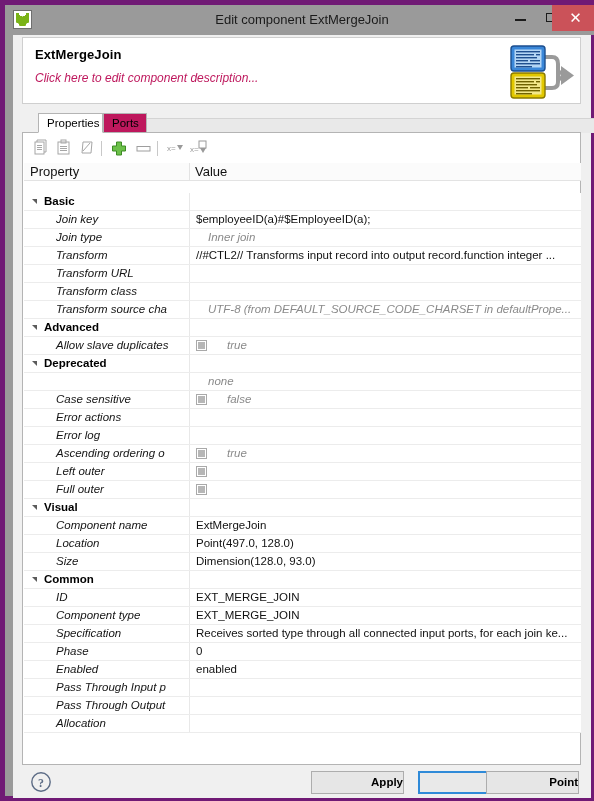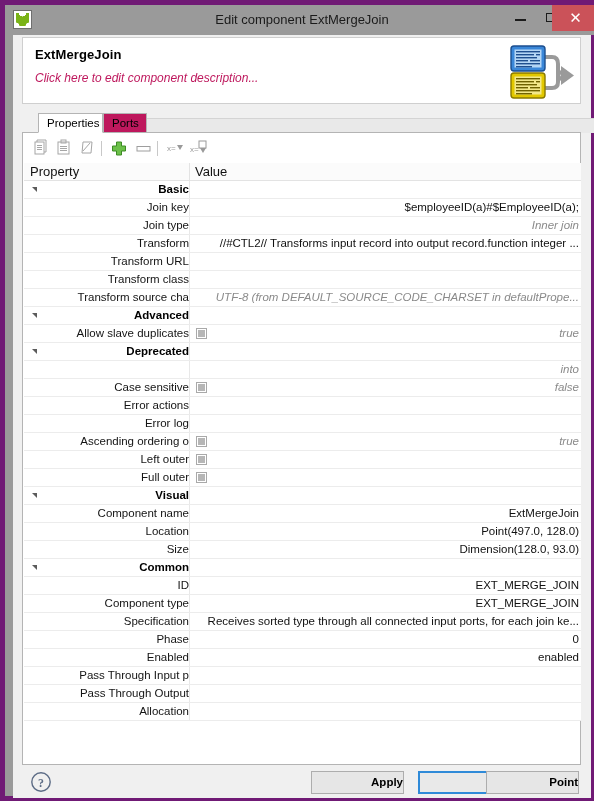--- a/index.html
+++ b/index.html
@@ -246,23 +246,22 @@
   .th-val  { left: 171px; }
   .thead-div {
     position: absolute;
     left: 165px; top: 0;
     width: 1px; height: 17px;
     background: #e3e3e3;
   }
 
   .rows {
     position: absolute;
-    left: 0; top: 18px;
+    left: 0; top: 30px;
     width: 557px;
-    text-align: right;
   }
   .row {
     position: relative;
     height: 18px;
     border-bottom: 1px solid #ececec;
     box-sizing: border-box;
     background: #ffffff;
   }
   .row .cell-div {
     position: absolute;
@@ -280,22 +279,23 @@
     overflow: hidden;
     white-space: nowrap;
     box-sizing: border-box;
   }
   .row.group .pname {
     font-weight: bold;
     padding-left: 20px;
     font-size: 11.5px;
   }
   .row.leaf .pname {
-    padding-left: 23px;
+    padding-left: 32px;
     color: #141414;
+    font-style: italic;
   }
   .row .twisty {
     position: absolute;
     left: 8px; top: 6px;
     width: 0; height: 0;
     border-left: 5px solid transparent;
     border-top: 5px solid #5b5b5b;
   }
   .row .pval {
     position: absolute;
@@ -553,21 +553,21 @@
               <div class="pval muted withbox">true</div>
             </div>
             <div class="row group">
               <div class="twisty"></div>
               <div class="pname">Deprecated</div>
               <div class="cell-div"></div>
               <div class="pval"></div>
             </div>
             <div class="row leaf">
               <div class="cell-div"></div>
-              <div class="pval muted">into</div>
+              <div class="pval muted">none</div>
             </div>
             <div class="row leaf">
               <div class="pname">Case sensitive</div>
               <div class="cell-div"></div>
               <div class="cbox"></div>
               <div class="pval muted withbox">false</div>
             </div>
             <div class="row leaf">
               <div class="pname">Error actions</div>
               <div class="cell-div"></div>

